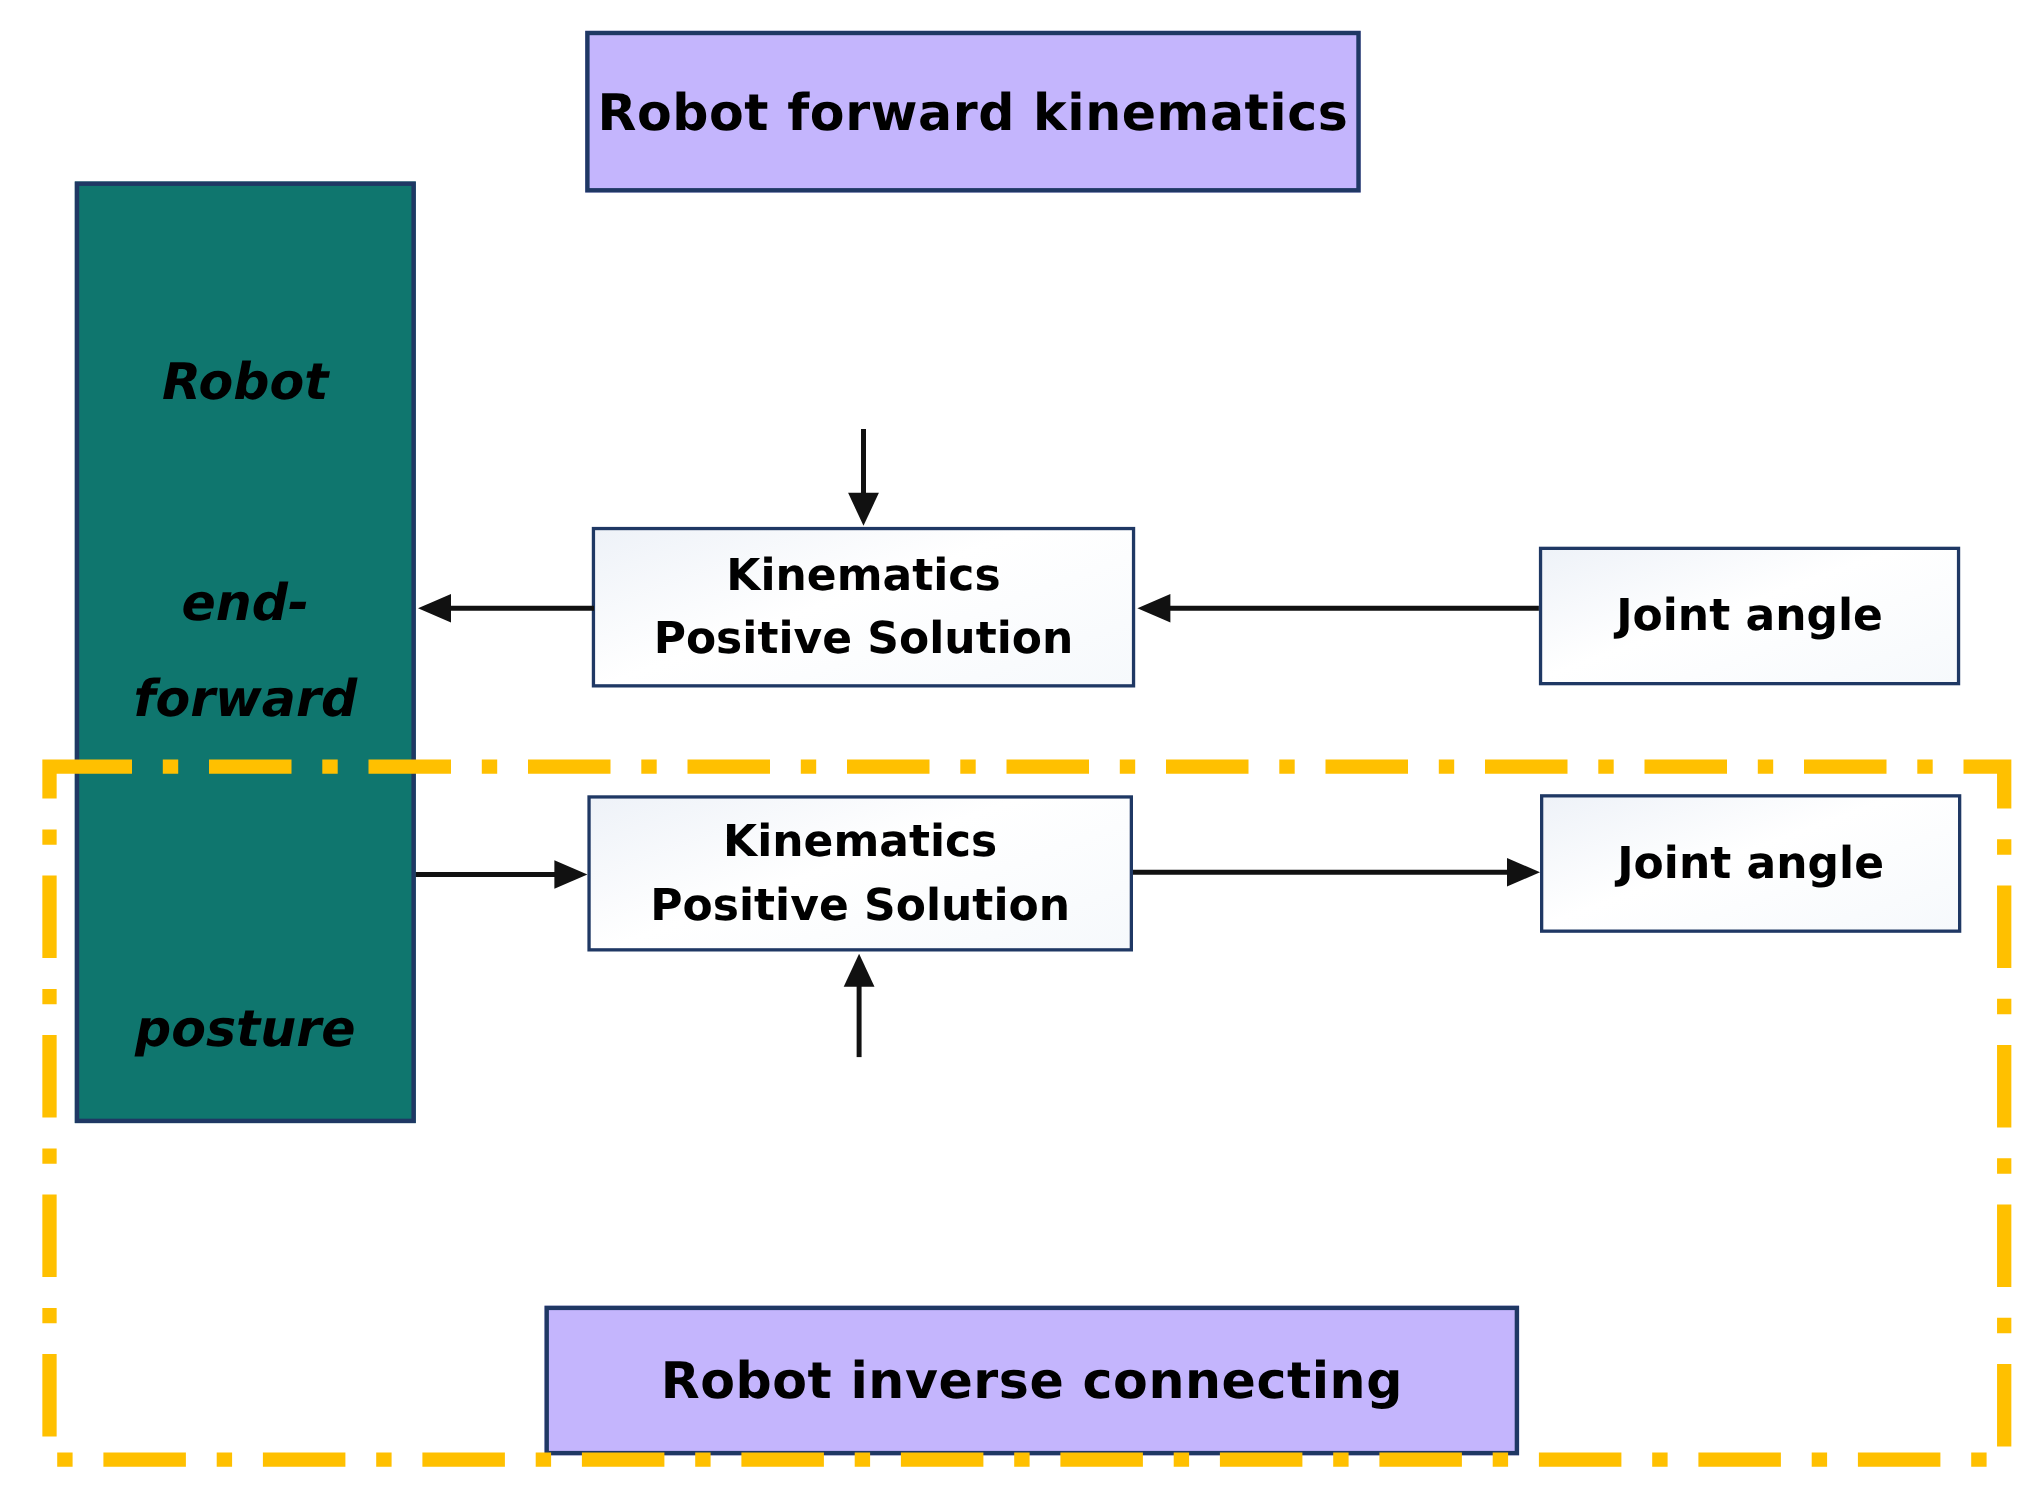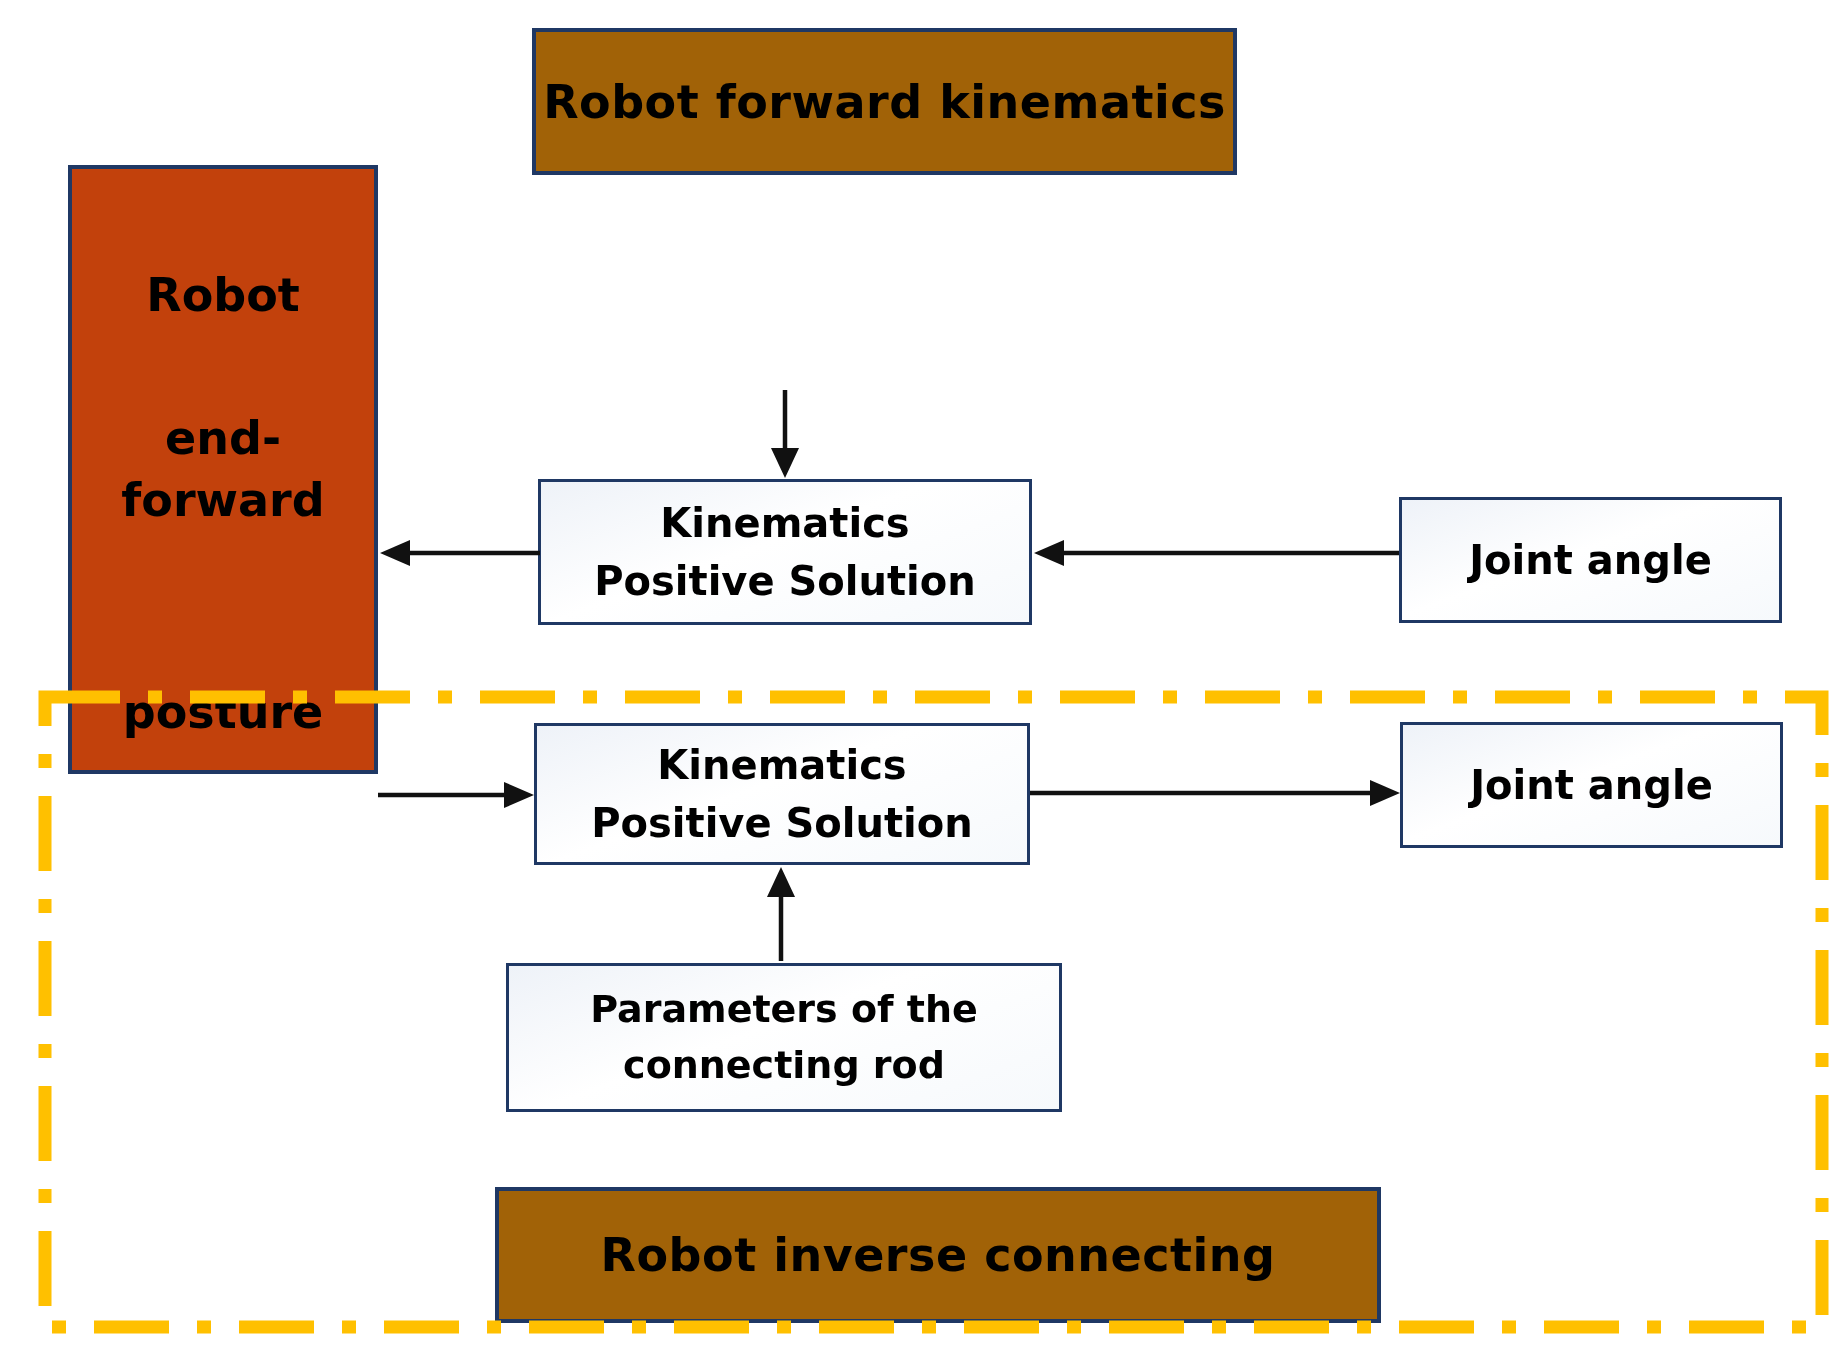--- a/index.html
+++ b/index.html
@@ -20,42 +20,43 @@
     position: absolute;
     box-sizing: border-box;
     display: flex;
     align-items: center;
     justify-content: center;
     text-align: center;
     font-weight: bold;
     z-index: 1;
   }
   .title-box {
-    background: #a16207;
+    background: #c4b5fd;
     border: 4px solid #1F3864;
     font-size: 46px;
     letter-spacing: 0.5px;
   }
   .white-box {
     background: linear-gradient(160deg, #eef2f8 0%, #ffffff 45%, #f6f9fc 100%);
     border: 3px solid #1F3864;
     font-size: 40px;
     line-height: 1.45;
     white-space: pre-line;
   }
   #forward-title { left: 532px; top: 28px;  width: 705px; height: 147px; }
   #inverse-title { left: 495px; top: 1187px; width: 886px; height: 136px; }
 
   #end-effector-panel {
     position: absolute;
-    left: 68px; top: 165px; width: 310px; height: 609px;
+    left: 68px; top: 165px; width: 310px; height: 856px;
     box-sizing: border-box;
-    background: #c2410c;
+    background: #0f766e;
     border: 4px solid #1F3864;
     z-index: 1;
+    font-style: italic;
   }
   #end-effector-panel .pline {
     position: absolute;
     left: 0; width: 100%;
     text-align: center;
     font-weight: bold;
     font-size: 46px;
     transform: translateY(-50%);
   }
   .pline.l0 { top: 21%; }
@@ -96,22 +97,20 @@
   <div id="kin1-box" class="box white-box">Kinematics
 Positive Solution</div>
 
   <div id="joint1-box" class="box white-box">Joint angle</div>
 
   <div id="kin2-box" class="box white-box">Kinematics
 Positive Solution</div>
 
   <div id="joint2-box" class="box white-box">Joint angle</div>
 
-  <div id="rod-box" class="box white-box">Parameters of the
-connecting rod</div>
 
   <div id="inverse-title" class="box title-box">Robot inverse connecting</div>
 
   <svg id="overlay" viewBox="0 0 1841 1365">
 
     <rect x="45" y="697" width="1777" height="630" fill="none" stroke="#FFC000" stroke-width="13" stroke-dasharray="75 28 14 28"></rect>
 
     <g>
       <line x1="785" y1="390" x2="785" y2="450" stroke="#111111" stroke-width="4.5"></line>
       <polygon points="785,478 771,448 799,448" fill="#111111"></polygon>

